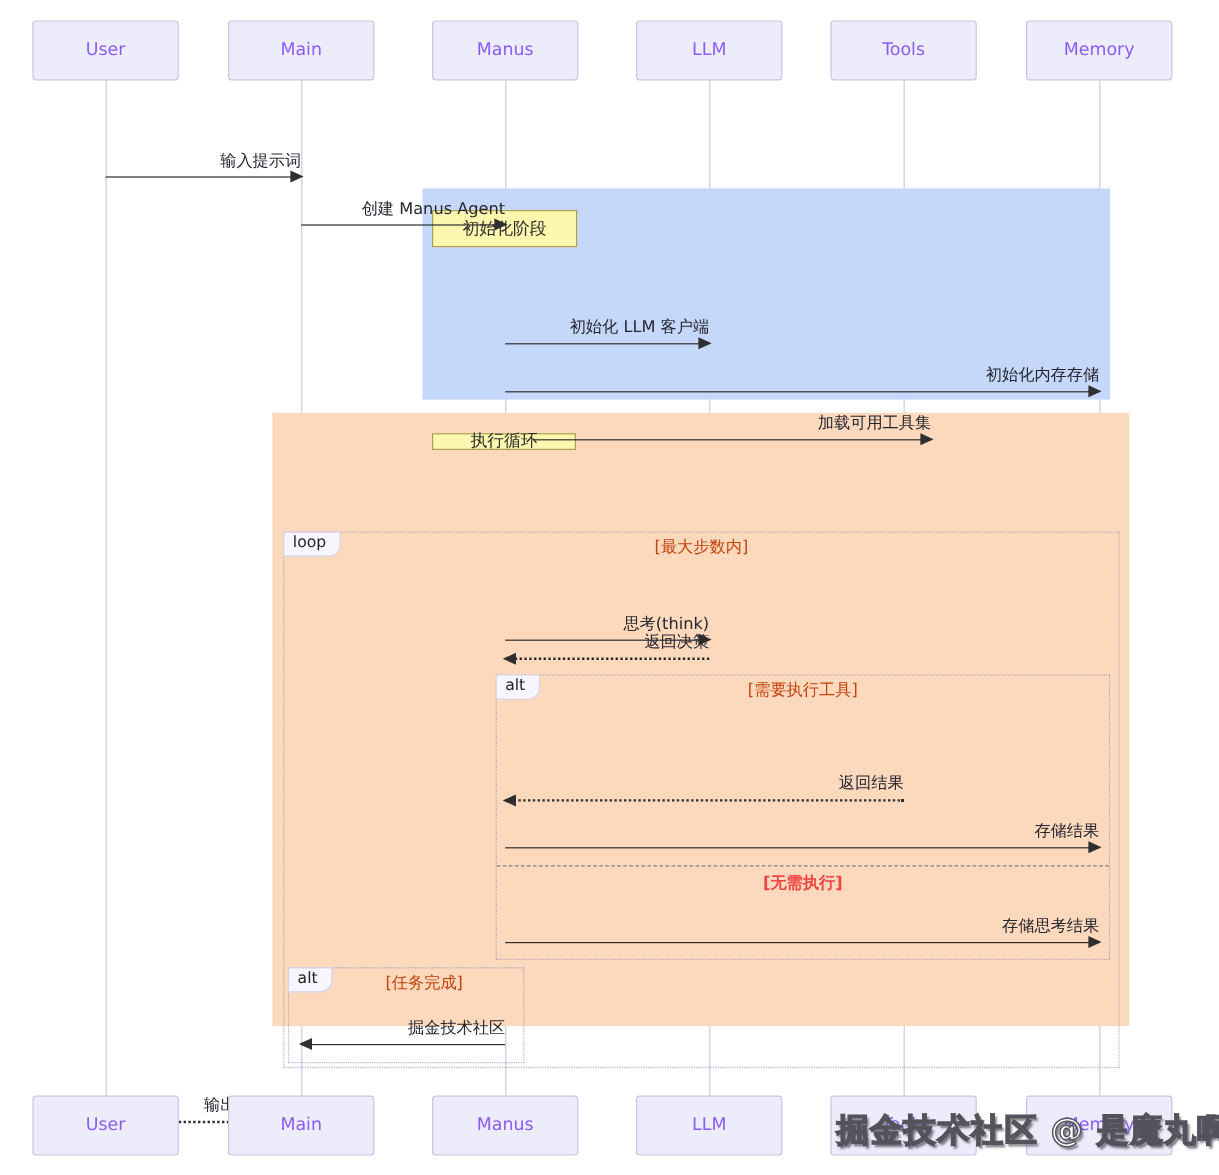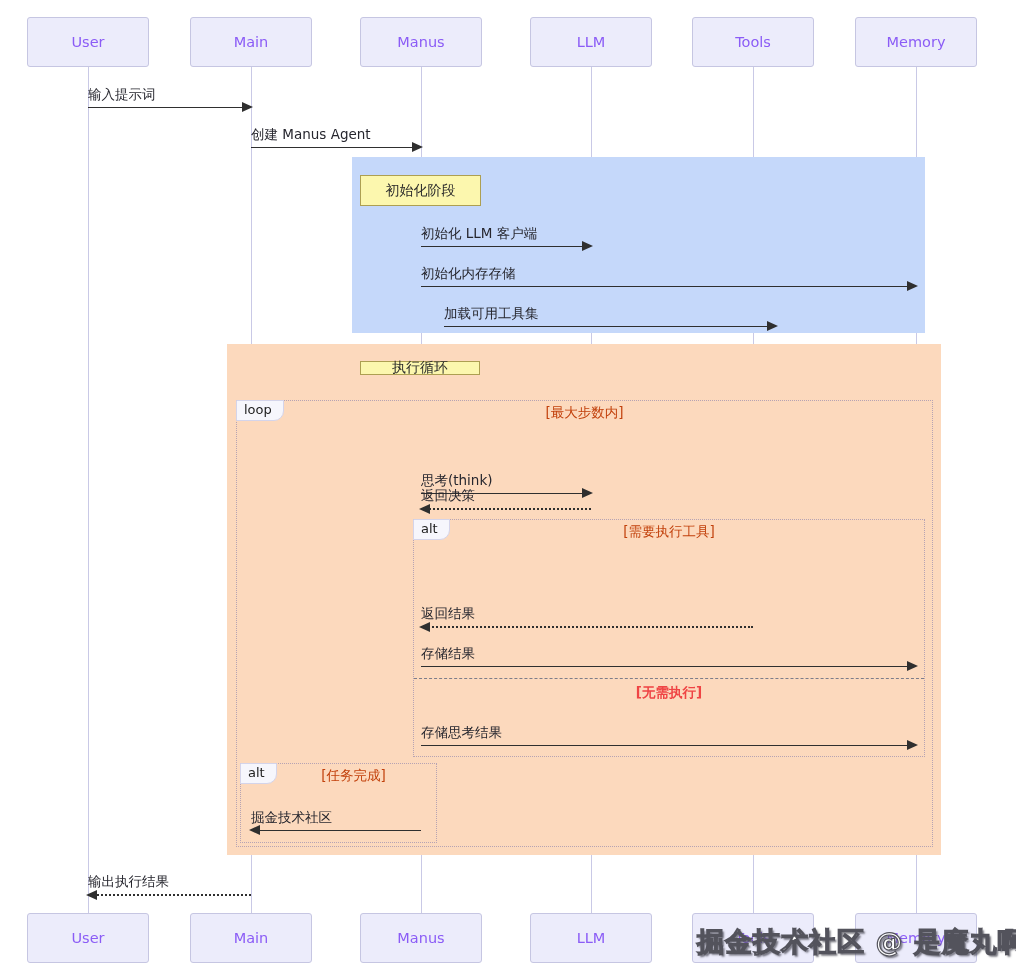--- a/index.html
+++ b/index.html
@@ -13,33 +13,33 @@
          border:1px solid #c6c6e2;border-radius:3px;display:flex;align-items:center;
          justify-content:center;font-size:14.5px;color:#8b5cf6;box-sizing:border-box;}
 
   .rect-blue{position:absolute;left:352px;top:157px;width:573px;height:176px;background:#c5d8fa;}
   .rect-orange{position:absolute;left:227px;top:344px;width:714px;height:511px;background:#fcd9bd;}
 
   .phase-label{position:absolute;background:#fcf7ae;border:1px solid #ad9f52;
                display:flex;align-items:center;justify-content:center;
                font-size:14px;color:#2b2b2b;box-sizing:border-box;}
 
-  .frame{position:absolute;border:1.3px dotted rgba(145,135,175,0.65);box-sizing:border-box;}
+  .frame{position:absolute;border:1.3px dotted rgba(145,135,175,0.65);box-sizing:border-box;margin-top:43px;}
   .frame-tag{position:absolute;top:-1px;left:-1px;background:#f6f6fc;
              border:1px solid #d4d4ea;border-radius:0 0 10px 0;
              font-size:13px;color:#222;padding:0 11px 2px 7px;line-height:17px;}
   .frame-guard{position:absolute;left:0;right:0;top:3px;text-align:center;
                font-size:13.5px;color:#c2410c;font-weight:500;}
   .alt-divider{position:absolute;left:0;width:100%;border-top:1.5px dashed #7d7d8a;}
   .else-guard{position:absolute;left:0;right:0;text-align:center;font-size:13.5px;
               color:#ef4444;font-weight:700;}
 
   .msg{position:absolute;}
-  .msg-label{text-align:left;font-size:13.5px;color:#26262e;line-height:20px;height:20px;
-             white-space:nowrap;}
+  .msg-label{text-align:right;font-size:13.5px;color:#26262e;line-height:20px;height:20px;
+             white-space:nowrap;margin-top:40px;}
   .msg-line{position:relative;height:0;margin-top:3px;}
   .msg-line.solid{border-top:1.8px solid #2f2f2f;}
   .msg-line.dotted{border-top:2px dotted #2f2f2f;}
   .ah{position:absolute;width:0;height:0;border-style:solid;}
   .ah.right{right:-2px;top:-6.5px;border-width:5.5px 0 5.5px 11px;
             border-color:transparent transparent transparent #2f2f2f;}
   .ah.left{left:-2px;top:-6.5px;border-width:5.5px 11px 5.5px 0;
            border-color:transparent #2f2f2f transparent transparent;}
 
   .watermark{position:absolute;left:697px;top:924px;font-size:27px;font-weight:bold;

